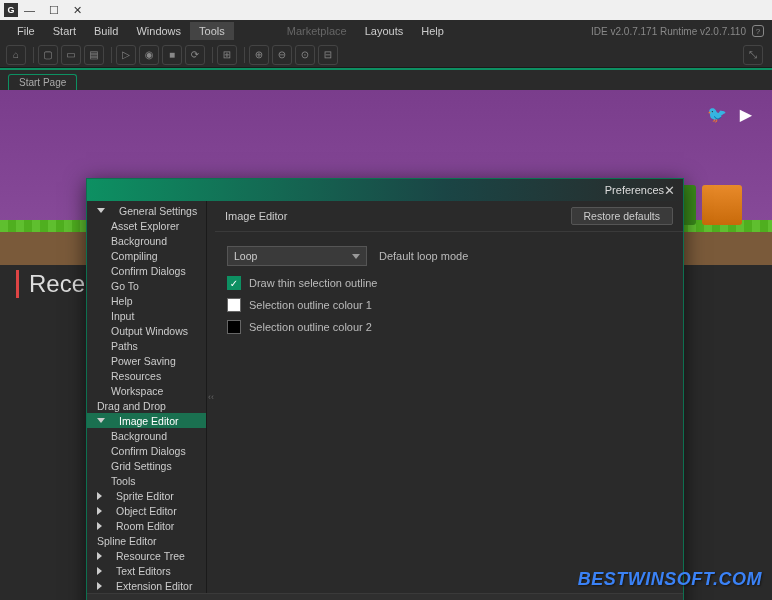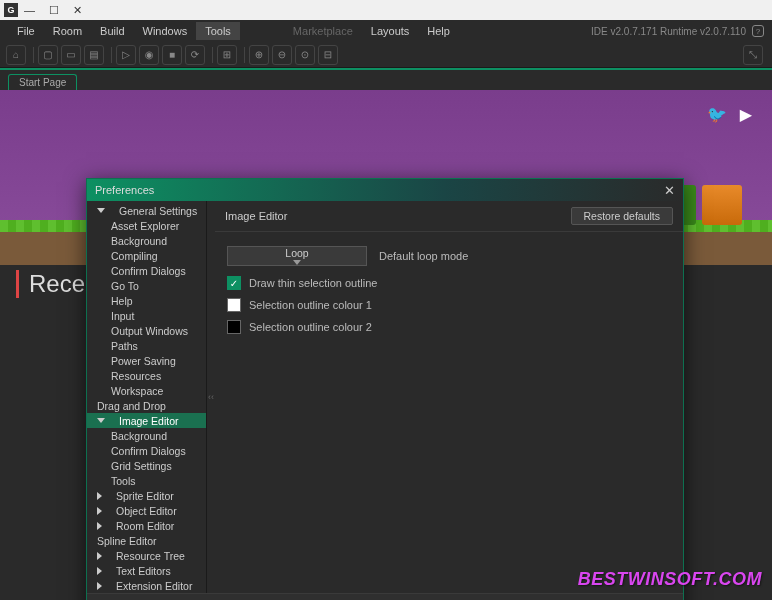--- a/index.html
+++ b/index.html
@@ -38,21 +38,21 @@
 .block { position: absolute; width: 40px; height: 40px; }
 .block.orange { background: linear-gradient(#e88a2a, #c86a0a); border-radius: 3px; top: 95px; right: 30px; }
 .block.green { background: #3a8a1a; border-radius: 3px; top: 95px; right: 76px; }
 .social-icons { position: absolute; right: 20px; top: 15px; display: flex; gap: 12px; color: #fff; font-size: 16px; }
 
 .recent-heading { position: absolute; left: 16px; top: 180px; color: #ddd; font-size: 24px; font-weight: 300; border-left: 3px solid #d44; padding-left: 10px; }
 
 
 .dialog { position: absolute; left: 86px; top: 88px; width: 598px; height: 450px; border: 1px solid #0d7050; background: #2f2f2f; display: flex; flex-direction: column; box-shadow: 0 4px 20px rgba(0,0,0,0.6); }
 .dialog-header { height: 22px; background: linear-gradient(90deg, #0d9062 0%, #1a4545 60%, #2a2a2a 100%); display: flex; align-items: center; padding: 0 8px; font-size: 11px; color: #ddd; }
-.dialog-header .dlg-title { flex: 1; }
+.dialog-header .dlg-title { flex: 1; text-align: right; }
 .dialog-header .close-x { color: #ccc; cursor: pointer; font-size: 13px; }
 
 .dialog-body { flex: 1; display: flex; overflow: hidden; }
 
 
 .tree { width: 120px; background: #2a2a2a; border-right: 1px solid #1a1a1a; overflow-y: auto; font-size: 10.5px; color: #ccc; padding: 2px 0; }
 .tree-item { padding: 1.5px 4px 1.5px 10px; cursor: pointer; display: flex; align-items: center; white-space: nowrap; gap: 11px; }
 .tree-item.level-1 { padding-left: 10px; }
 .tree-item.level-2 { padding-left: 24px; }
 .tree-item.selected { background: #1a7050; color: #fff; }
@@ -63,57 +63,57 @@
 .collapse-handle { width: 8px; background: #2a2a2a; display: flex; align-items: center; justify-content: center; color: #666; font-size: 9px; cursor: pointer; }
 
 
 .pane { flex: 1; background: #2a2a2a; display: flex; flex-direction: column; }
 .pane-header { display: flex; align-items: center; padding: 6px 10px; border-bottom: 1px solid #3a3a3a; }
 .pane-header .pane-title { flex: 1; font-size: 11px; color: #ccc; }
 .btn { background: #3a3a3a; border: 1px solid #555; color: #ccc; font-size: 10.5px; padding: 2px 12px; cursor: pointer; border-radius: 2px; }
 
 .pane-content { padding: 14px 12px; font-size: 11px; color: #bbb; }
 .form-row { display: flex; align-items: center; margin-bottom: 10px; gap: 12px; }
-.dropdown { display: flex; align-items: center; background: #3a3a3a; border: 1px solid #555; width: 140px; height: 20px; padding: 0 6px; font-size: 10.5px; color: #ccc; cursor: pointer; flex-direction: column; }
+.dropdown { display: flex; align-items: center; background: #3a3a3a; border: 1px solid #555; width: 140px; height: 20px; padding: 0 6px; font-size: 10.5px; color: #ccc; cursor: pointer; }
 .dropdown .dd-label { flex: 1; }
 .dropdown .dd-arrow { width: 0; height: 0; border-left: 4px solid transparent; border-right: 4px solid transparent; border-top: 5px solid #999; }
 .check-row { display: flex; align-items: center; gap: 8px; margin-bottom: 8px; }
 .checkbox { width: 14px; height: 14px; background: #3a3a3a; border: 1px solid #666; display: inline-flex; align-items: center; justify-content: center; cursor: pointer; }
 .checkbox.checked { background: #0d9062; border-color: #0d9062; color: #fff; font-size: 10px; }
 .swatch { width: 14px; height: 14px; border: 1px solid #666; cursor: pointer; }
 .swatch.white { background: #fff; }
 .swatch.black { background: #000; }
 .swatch.gray { background: #7a7a7a; }
 
 
 .dialog-footer { height: 34px; border-top: 1px solid #3a3a3a; display: flex; align-items: center; padding: 0 10px; gap: 10px; }
 .dialog-footer .spacer { flex: 1; }
 
 
 .bottom-tabs { position: absolute; bottom: 36px; left: 180px; display: flex; gap: 30px; font-size: 10.5px; color: #aaa; }
 .bottom-tabs .bt { background: #333; padding: 3px 10px; cursor: pointer; }
 
 
-.watermark { position: absolute; right: 10px; bottom: 10px; font-size: 18px; font-weight: bold; font-style: italic; color: #d946ef; text-shadow: 1px 1px 2px rgba(0,0,0,0.5); letter-spacing: 0.5px; margin-top: 20px; }
+.watermark { position: absolute; right: 10px; bottom: 10px; font-size: 18px; font-weight: bold; font-style: italic; color: #3b82f6; text-shadow: 1px 1px 2px rgba(0,0,0,0.5); letter-spacing: 0.5px; margin-top: 20px; }
 </style>
 </head>
 <body>
 
 <div class="titlebar">
   <span class="app-icon">G</span>
   <div class="win-controls">
     <span>—</span>
     <span>☐</span>
     <span>✕</span>
   </div>
 </div>
 
 <div class="menubar">
   <span class="menu-item">File</span>
-  <span class="menu-item">Room</span>
+  <span class="menu-item">Start</span>
   <span class="menu-item">Build</span>
   <span class="menu-item">Windows</span>
   <span class="menu-item active">Tools</span>
   <span class="menu-item disabled">Marketplace</span>
   <span class="menu-item">Layouts</span>
   <span class="menu-item">Help</span>
   <span class="ide-version">IDE v2.0.7.171 Runtime v2.0.7.110</span>
   <span class="help-icon">?</span>
 </div>
 

